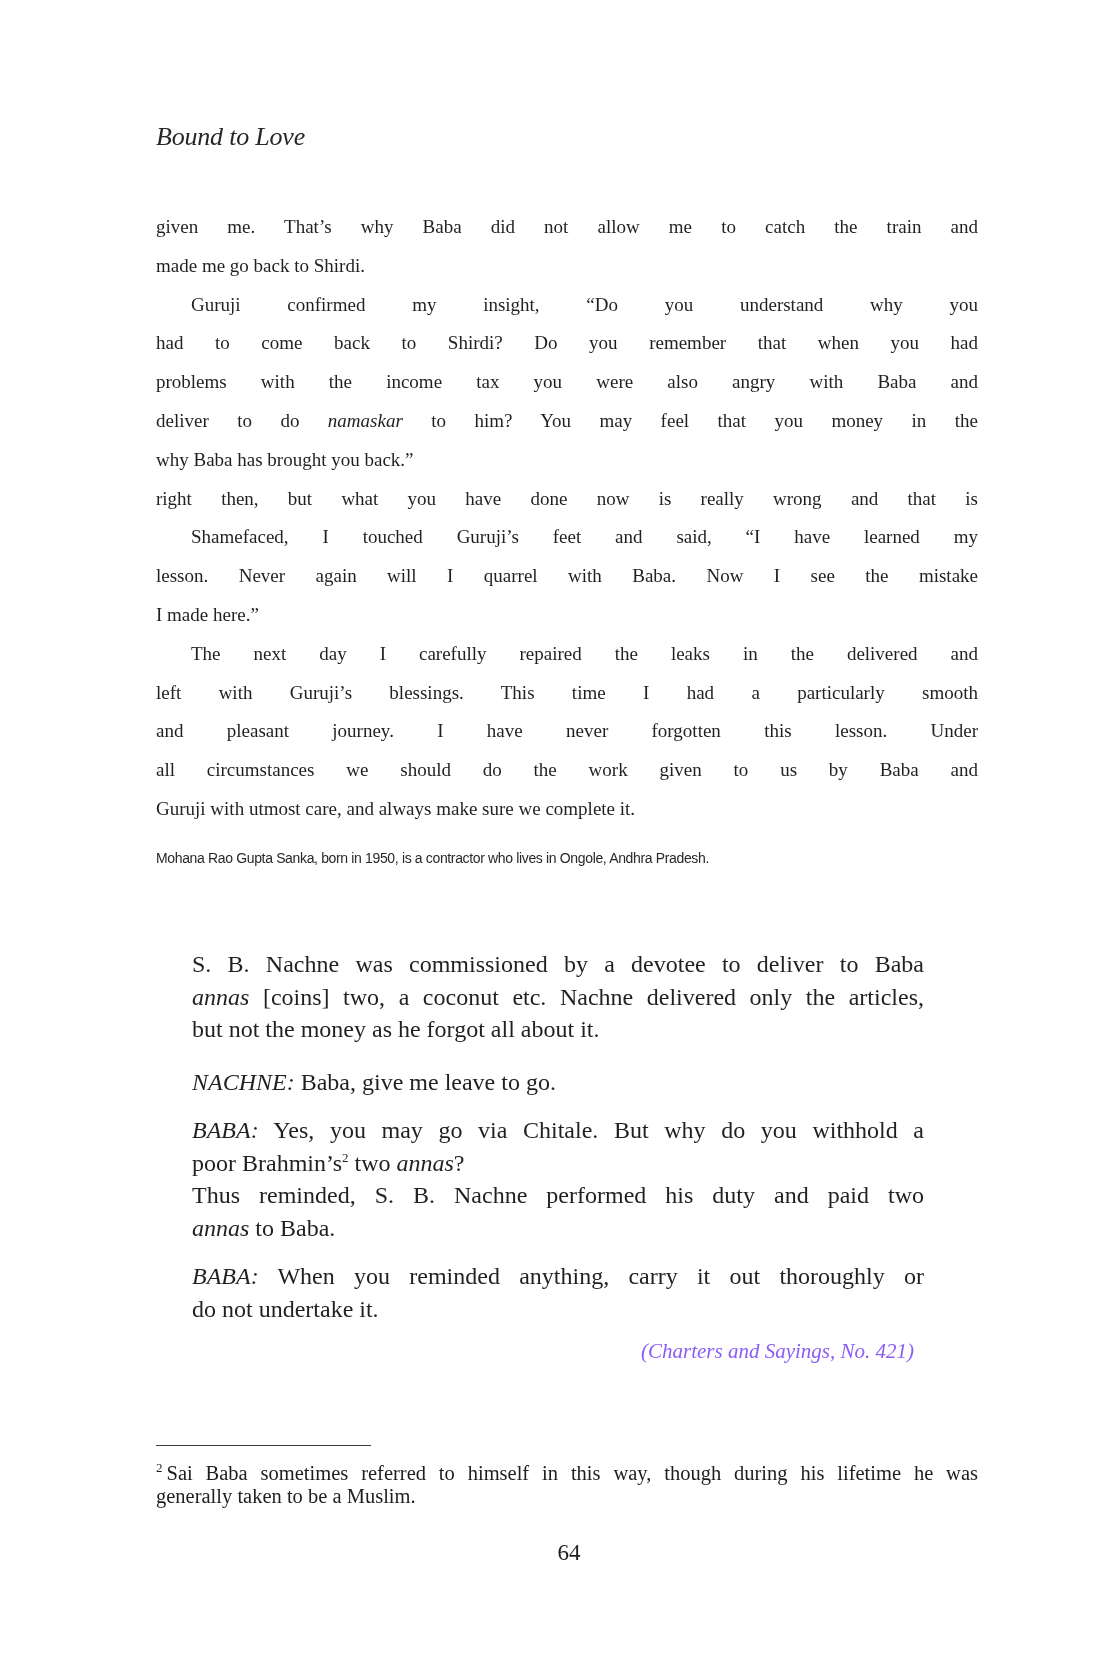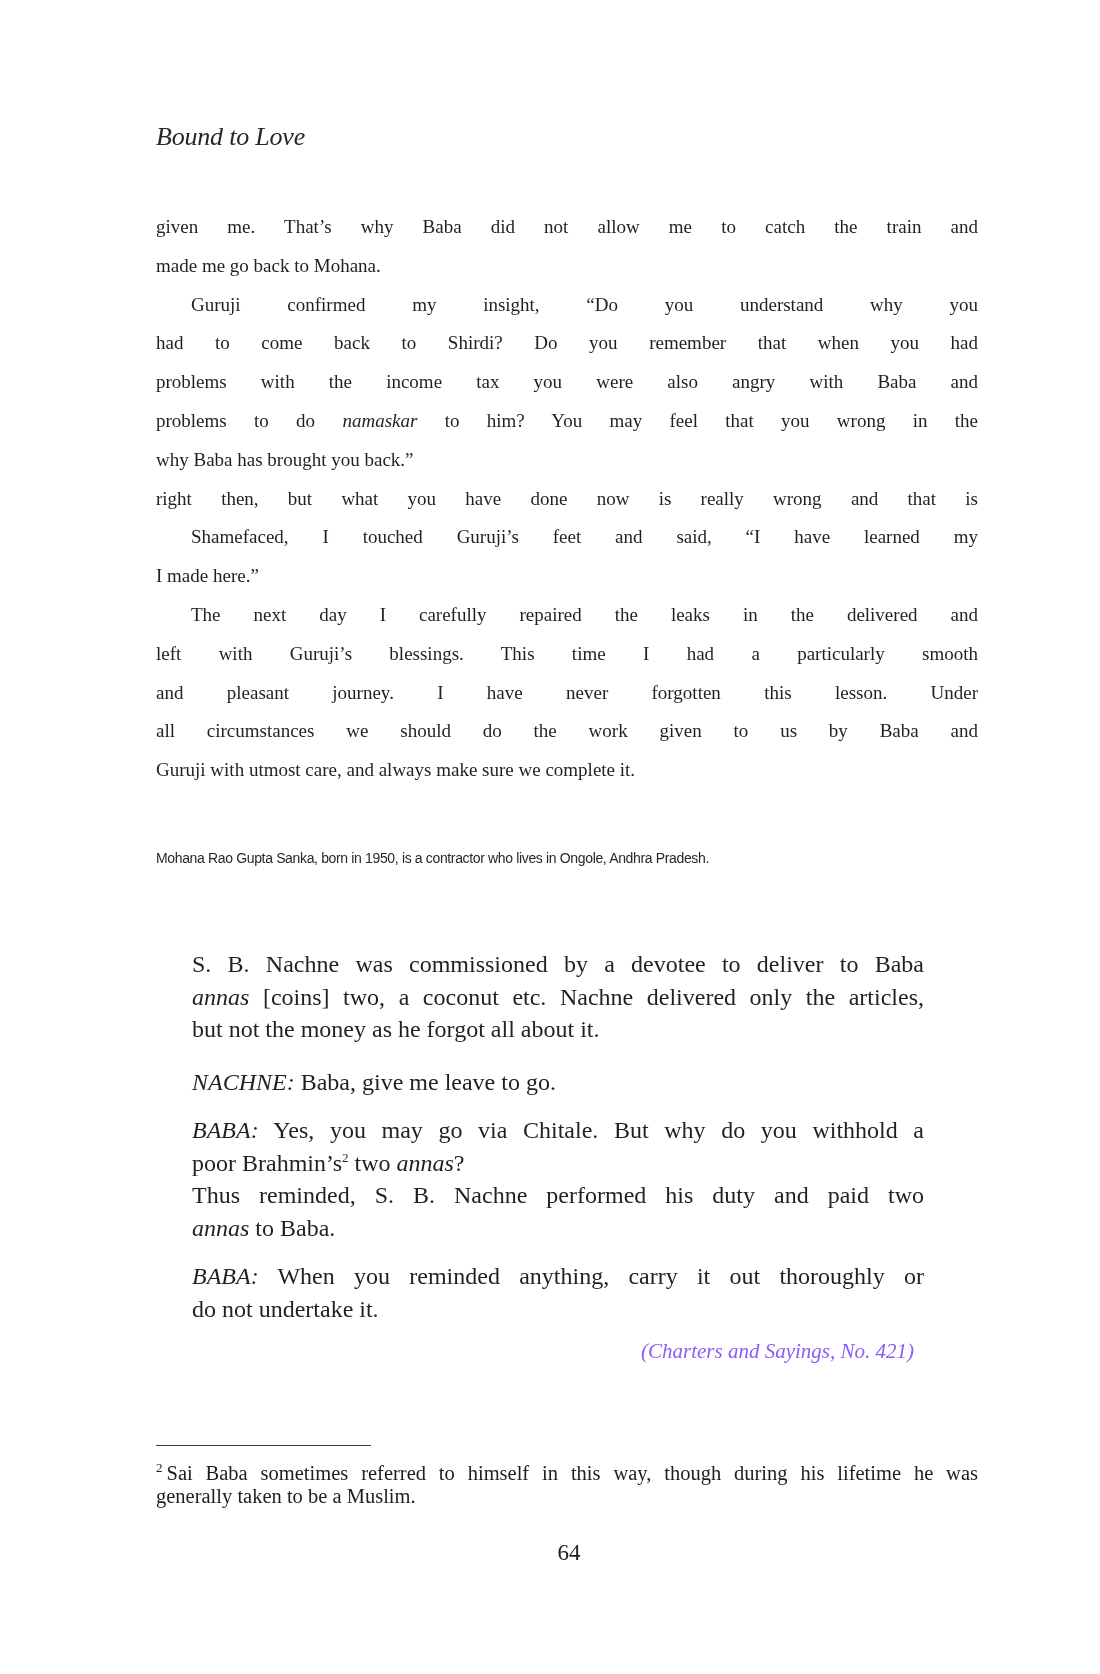--- a/index.html
+++ b/index.html
@@ -136,28 +136,29 @@
   </style>
 </head>
 <body>
 
 <div class="page">
 
   <div class="running-head">Bound to Love</div>
 
   <div class="main-text">
     <span class="line">given me. That’s why Baba did not allow me to catch the train and</span>
-    <span class="line last">made me go back to Mohana.</span>
+    <span class="line last">made me go back to Shirdi.</span>
     <span class="line indent">Guruji confirmed my insight, “Do you understand why you</span>
     <span class="line">had to come back to Shirdi? Do you remember that when you had</span>
     <span class="line">problems with the income tax you were also angry with Baba and</span>
-    <span class="line"><span>problems to do </span><span class="ital">namaskar</span><span> to him? You may feel that you wrong in the</span></span>
+    <span class="line"><span>deliver to do </span><span class="ital">namaskar</span><span> to him? You may feel that you money in the</span></span>
     <span class="line last">why Baba has brought you back.”</span>
     <span class="line">right then, but what you have done now is really wrong and that is</span>
     <span class="line indent">Shamefaced, I touched Guruji’s feet and said, “I have learned my</span>
+    <span class="line">lesson. Never again will I quarrel with Baba. Now I see the mistake</span>
     <span class="line last">I made here.”</span>
     <span class="line indent">The next day I carefully repaired the leaks in the delivered and</span>
     <span class="line">left with Guruji’s blessings. This time I had a particularly smooth</span>
     <span class="line">and pleasant journey. I have never forgotten this lesson. Under</span>
     <span class="line">all circumstances we should do the work given to us by Baba and</span>
     <span class="line last">Guruji with utmost care, and always make sure we complete it.</span>
   </div>
 
   <div class="bio">Mohana Rao Gupta Sanka, born in 1950, is a contractor who lives in Ongole, Andhra Pradesh.</div>
 

